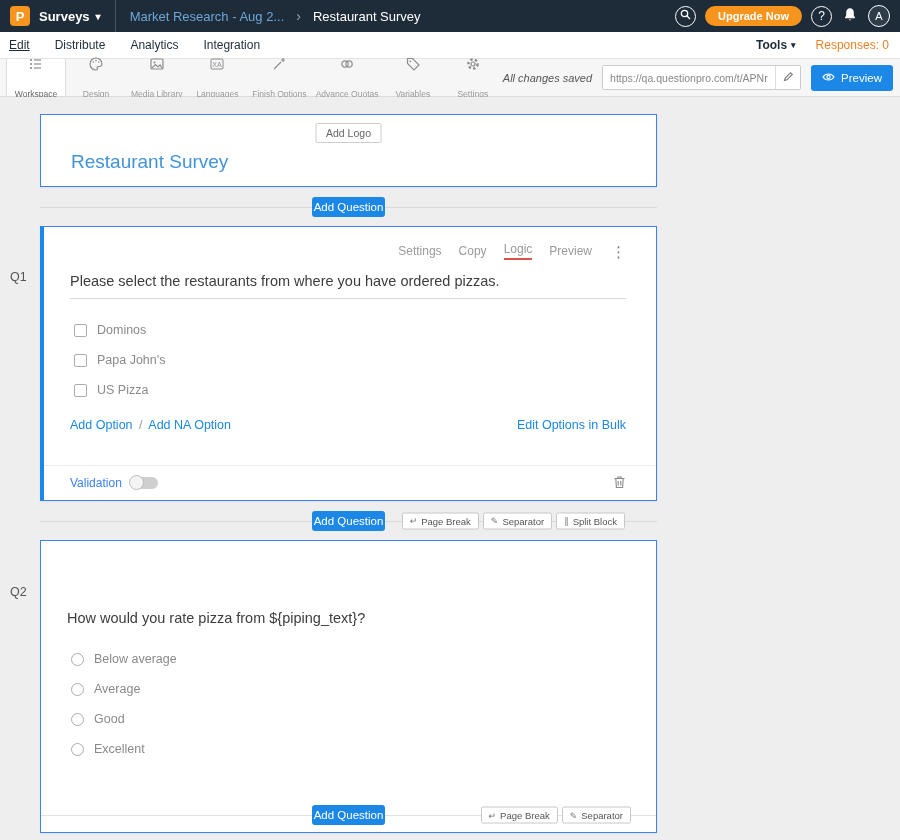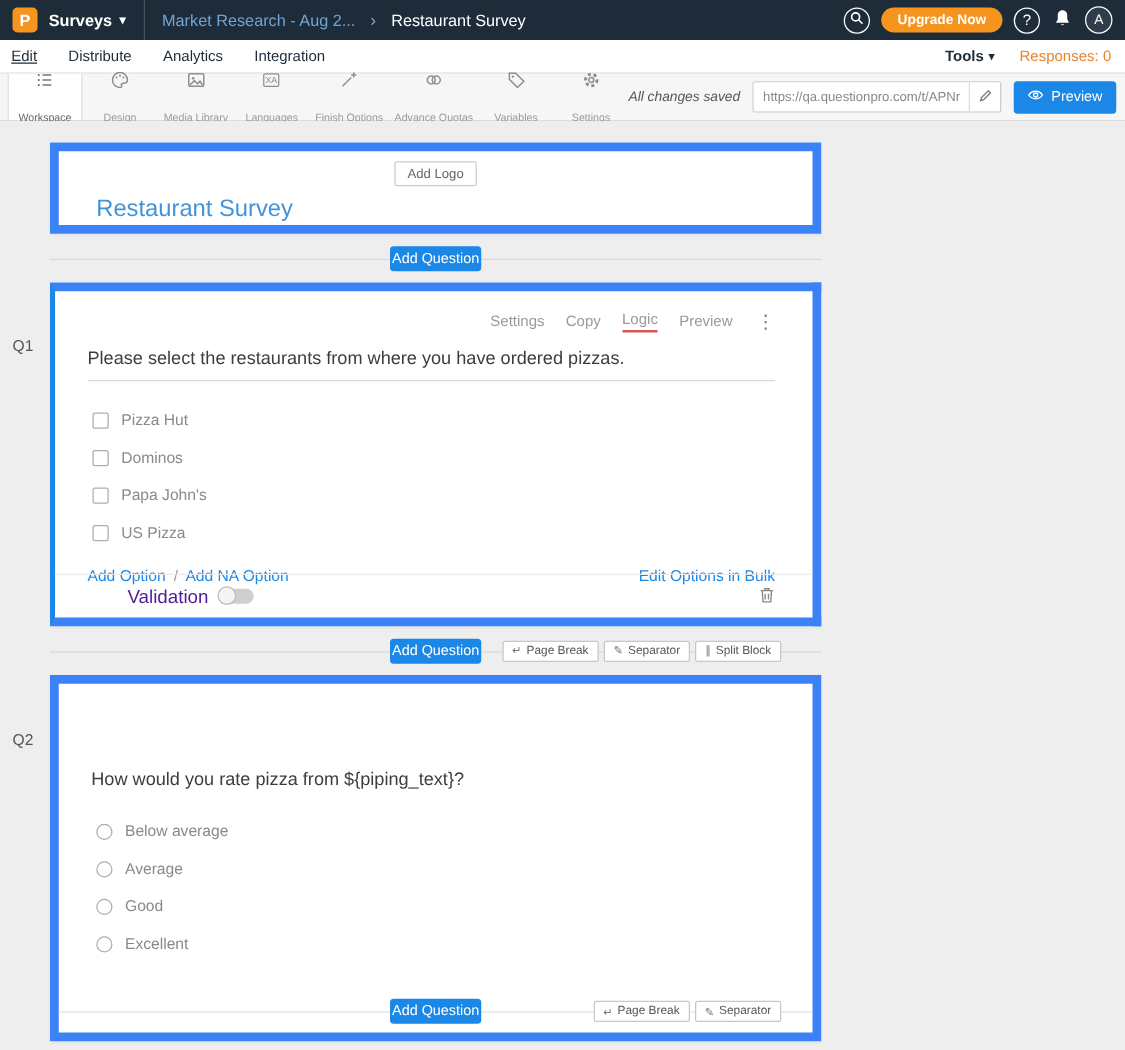--- a/index.html
+++ b/index.html
@@ -52,21 +52,21 @@
               justify-content:center; cursor:pointer; }
   .preview-btn { background:#1b87e6; color:#fff; border:none; border-radius:3px; font-size:11.5px; padding:0 11px;
                  height:26px; display:flex; align-items:center; gap:6px; cursor:pointer; }
 
   
   .main { flex:1; position:relative; background:#eeeeee; overflow:hidden; }
   .qlabel { position:absolute; left:10px; font-size:12.5px; color:#555; }
   .qlabel-1 { top:173px; } .qlabel-2 { top:488px; }
   .col { margin-left:40px; width:617px; }
 
-  .card { background:#fff; border:7px solid #3b82f6; box-shadow:0 1px 2px rgba(0,0,0,.05); }
+  .card { background:#fff; border:1px solid #3b82f6; box-shadow:0 1px 2px rgba(0,0,0,.05); }
   .header-card { margin-top:17px; height:73px; position:relative; }
   .add-logo-btn { position:absolute; top:8px; left:50%; transform:translateX(-50%); font-size:10.5px; color:#666;
                   background:#fff; border:1px solid #ccc; border-radius:2px; padding:3px 10px; cursor:pointer; }
   .survey-title { position:absolute; top:36px; left:30px; color:#4393d9; font-size:19px; font-weight:normal; cursor:text; }
 
   .between-row { position:relative; height:39px; display:flex; align-items:center; justify-content:center; }
   .between-row::before { content:""; position:absolute; left:0; right:0; top:50%; height:1px; background:#d9d9d9; }
   .add-q-btn { position:relative; z-index:1; background:#1b87e6; color:#fff; border:none; border-radius:3px;
                font-size:11.5px; padding:4px 2px; cursor:pointer; }
   .mini-group { position:absolute; right:32px; top:50%; transform:translateY(-50%); z-index:1; display:flex; gap:4px; }
@@ -93,21 +93,21 @@
   .checkbox { width:13px; height:13px; border:1px solid #adadad; border-radius:2px; background:#fff; cursor:pointer; flex:none; }
   .radio { width:13px; height:13px; border:1px solid #adadad; border-radius:50%; background:#fff; cursor:pointer; flex:none; }
   .opt-label { font-size:12.5px; color:#8a8a8a; }
 
   .addopt-row { display:flex; justify-content:space-between; align-items:center; margin:13px 30px 0 26px; font-size:12.5px; }
   .link { color:#1b87e6; cursor:pointer; }
   .slash { color:#999; margin:0 3px; }
 
   .validation-row { position:absolute; bottom:0; left:0; right:0; height:35px; border-top:1px solid #ebebeb;
                     display:flex; align-items:center; padding:0 30px 0 26px; }
-  .validation-label { font-size:15px; color:#4c1d95; margin-right:9px;margin-left:32px; }
+  .validation-label { font-size:12px; color:#3b82f6; margin-right:9px; }
   .toggle { width:27px; height:12px; background:#cfcfcf; border-radius:7px; position:relative; cursor:pointer; }
   .toggle-knob { position:absolute; left:-2px; top:-2px; width:15px; height:15px; background:#f4f4f4;
                  border:1px solid #bbb; border-radius:50%; }
   .trash-btn { margin-left:auto; background:none; border:none; cursor:pointer; display:flex; align-items:center; }
 
   .q2-question { padding-top:56px; }
   .bottom-row { position:absolute; bottom:6px; left:0; right:0; height:22px; display:flex; align-items:center; justify-content:center; }
   .bottom-row::before { content:""; position:absolute; left:0; right:0; top:50%; height:1px; background:#e2e2e2; }
 </style>
 </head>
@@ -288,24 +288,20 @@
           <span class="q-action">Settings</span>
           <span class="q-action">Copy</span>
           <span class="q-action logic">Logic</span>
           <span class="q-action">Preview</span>
           <span class="kebab">⋮</span>
         </div>
         <div class="q-text">Please select the restaurants from where you have ordered pizzas.</div>
         <div class="opts">
           <div class="opt-row">
             <span class="checkbox"></span>
-            <span class="opt-label">Pizza Hut</span>
-          </div>
-          <div class="opt-row">
-            <span class="checkbox"></span>
             <span class="opt-label">Dominos</span>
           </div>
           <div class="opt-row">
             <span class="checkbox"></span>
             <span class="opt-label">Papa John's</span>
           </div>
           <div class="opt-row">
             <span class="checkbox"></span>
             <span class="opt-label">US Pizza</span>
           </div>

